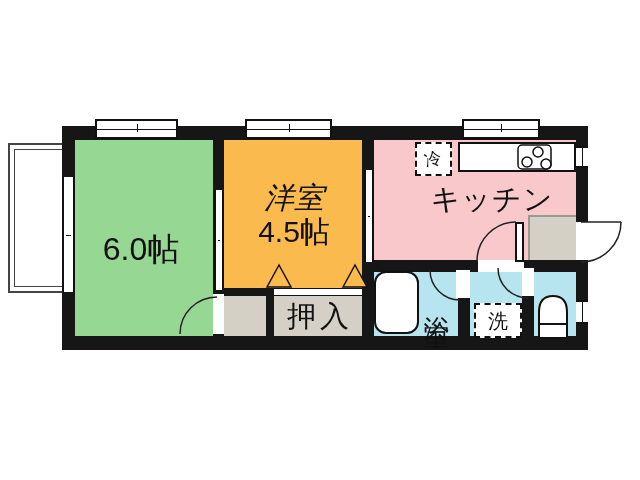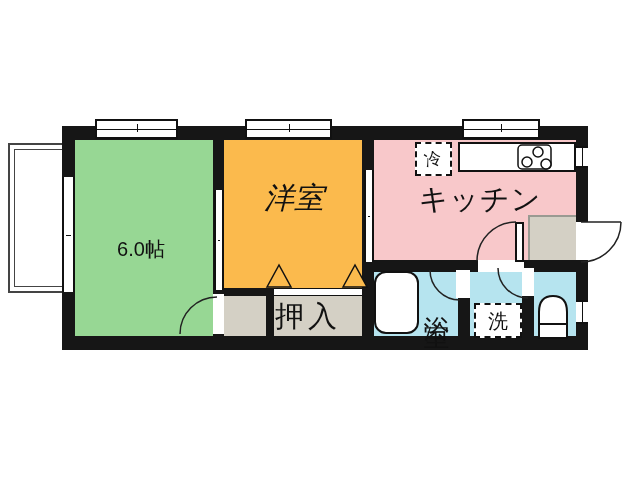--- a/index.html
+++ b/index.html
@@ -4,21 +4,21 @@
 <style>
   html,body{margin:0;padding:0;background:#fff;}
   #stage{position:relative;width:640px;height:480px;background:#ffffff;overflow:hidden;
          font-family:"Liberation Sans","DejaVu Sans",sans-serif;color:#111;}
   .abs{position:absolute;}
   .room{position:absolute;}
   .gap{position:absolute;background:#fff;}
   .label{position:absolute;transform:translate(-50%,-50%);white-space:nowrap;
          color:#111;font-weight:500;text-align:center;line-height:1;}
   .lbl-washitsu{font-size:33px;}
-  .lbl-size6{font-size:20px;}
+  .lbl-size6{font-size:32px;}
   .lbl-yoshitsu{font-size:30px;}
   .lbl-size45{font-size:30px;}
   .lbl-kitchen{font-size:29px;letter-spacing:1px;}
   .lbl-oshiire{font-size:29px;letter-spacing:4px;}
   .lbl-bath{font-size:26px;writing-mode:vertical-rl;letter-spacing:6px;}
   .lbl-wash{font-size:20px;}
   .lbl-fridge{font-size:17px;transform:translate(-50%,-50%) rotate(-14deg);}
   .topwin{position:absolute;background:#fff;border:2px solid #111;box-sizing:border-box;}
   .topwin .mid{position:absolute;left:0;right:0;top:50%;height:1px;background:#111;}
   .topwin .tick{position:absolute;left:50%;top:3px;width:1px;height:8px;background:#111;}
@@ -118,18 +118,19 @@
       <circle cx="546" cy="164" r="5" fill="#fff" stroke="#111" stroke-width="1.5"></circle>
     </g>
     <g>
       <path d="M 539 338 L 539 312 Q 539 296 553 296 Q 567 296 567 312 L 567 338 Z" fill="#fff" stroke="#111" stroke-width="2"></path>
       <line x1="540" y1="324" x2="566" y2="324" stroke="#111" stroke-width="2"></line>
     </g>
   </svg>
 
   <div class="label lbl-size6" style="left:141px;top:249px;">6.0帖</div>
   <div class="label lbl-yoshitsu" style="left:294px;top:198px;font-style:italic;">洋室</div>
-  <div class="label lbl-kitchen" style="left:480px;top:199px;text-align:right;">キッチン</div>
-  <div class="label lbl-oshiire" style="left:308px;top:316px;text-align:center;">押入</div>
+  <div class="label lbl-size45" style="left:294px;top:232px;">4.5帖</div>
+  <div class="label lbl-kitchen" style="left:492px;top:199px;text-align:right;">キッチン</div>
+  <div class="label lbl-oshiire" style="left:320px;top:316px;text-align:center;">押入</div>
   <div class="label lbl-bath" style="left:437px;top:301px;">浴室</div>
   <div class="label lbl-wash" style="left:498px;top:321px;">洗</div>
   <div class="label lbl-fridge" style="left:433px;top:159px;">冷</div>
 </div>
 
 </body></html>

